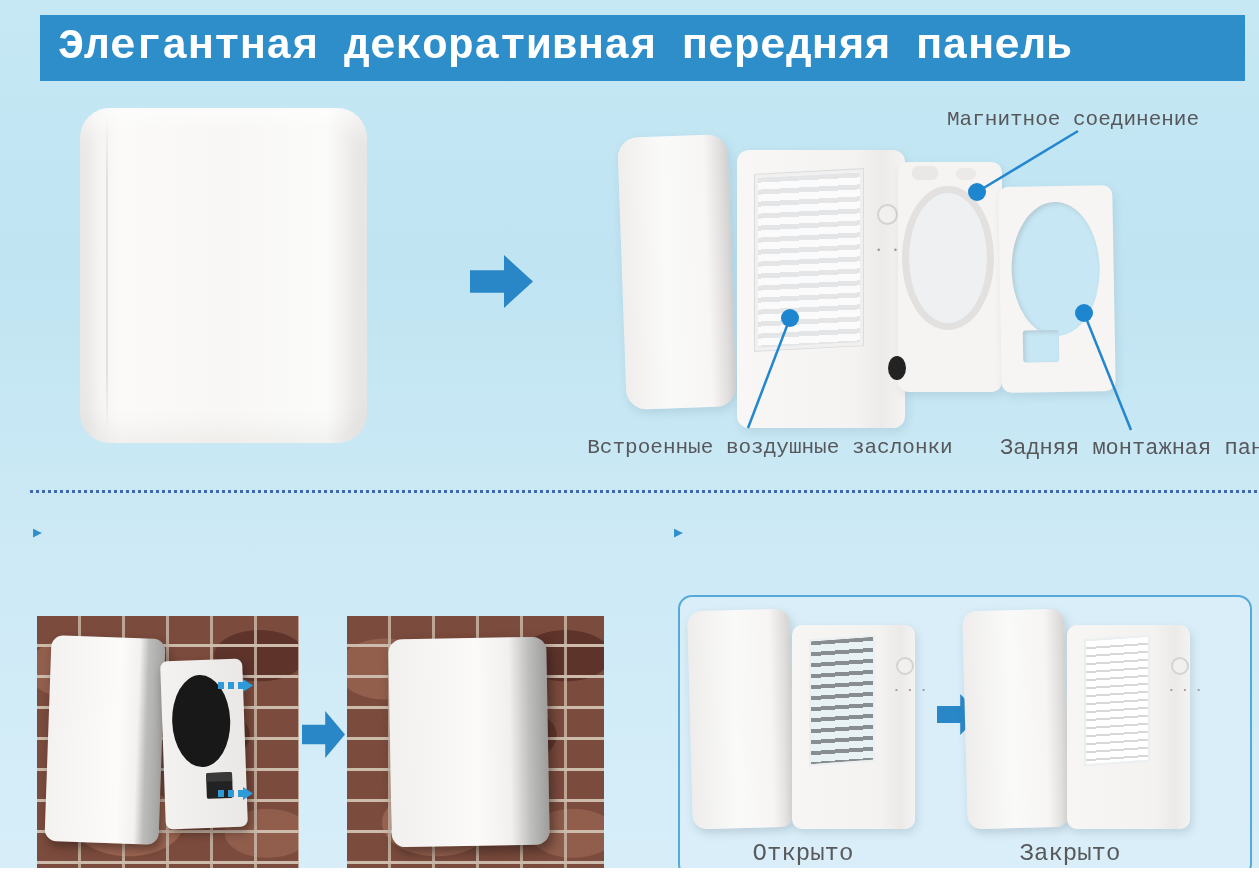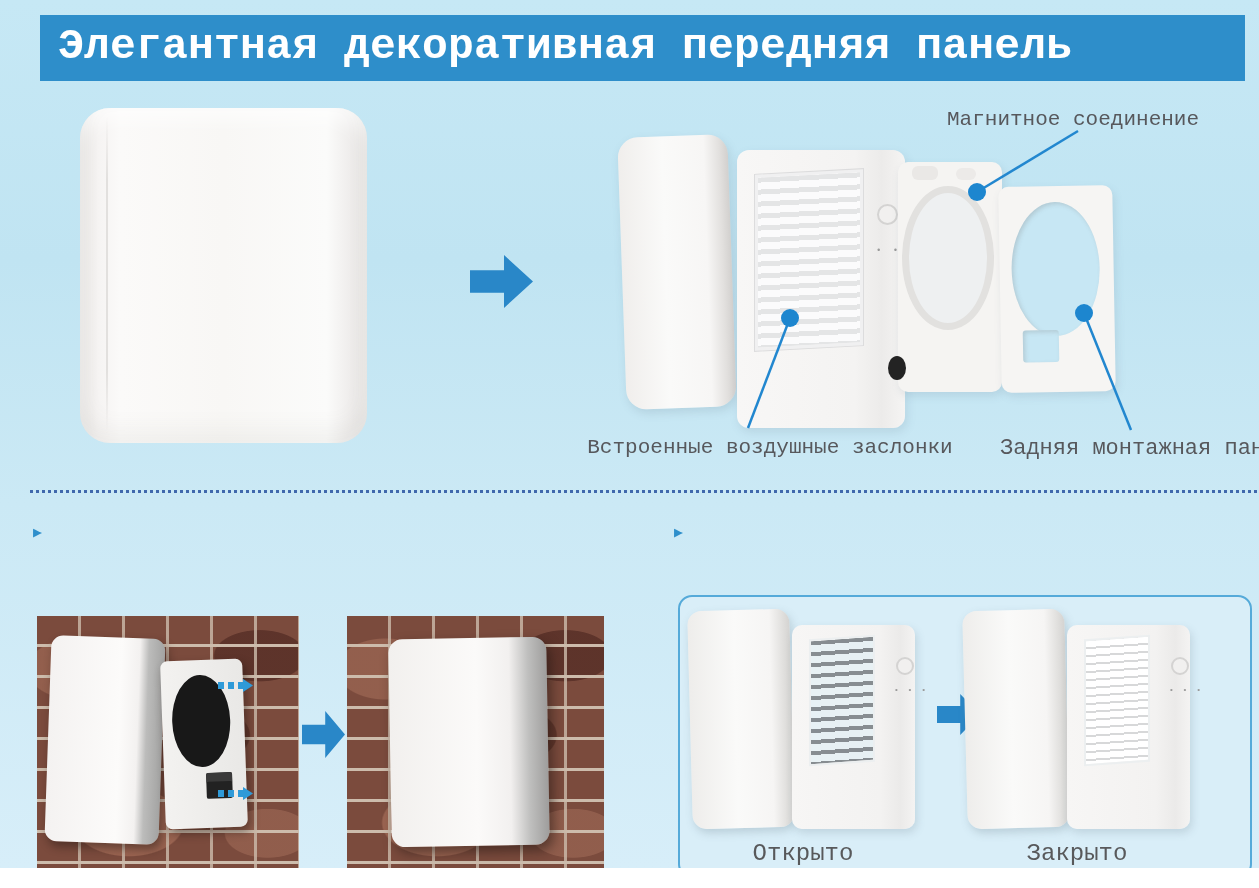--- a/index.html
+++ b/index.html
@@ -169,21 +169,21 @@
   .unit-open-grille{left:129px; top:40px;}
   .unit-open-btn{left:216px; top:60px;}
   .unit-open-dots{left:214px; top:88px;}
   .label-open{left:38px;}
 
   .unit-closed-panel{left:285px; top:13px;}
   .unit-closed-body{left:387px; top:28px;}
   .unit-closed-grille{left:404px; top:40px;}
   .unit-closed-btn{left:491px; top:60px;}
   .unit-closed-dots{left:489px; top:88px;}
-  .label-closed{left:312px;}
+  .label-closed{left:305px;}
 
   .callout-svg{left:0; top:0; pointer-events:none;}
 </style>
 </head>
 <body>
 
 <div class="page">
 
   <div class="abs banner">
     <h1>Элегантная декоративная передняя панель</h1>

